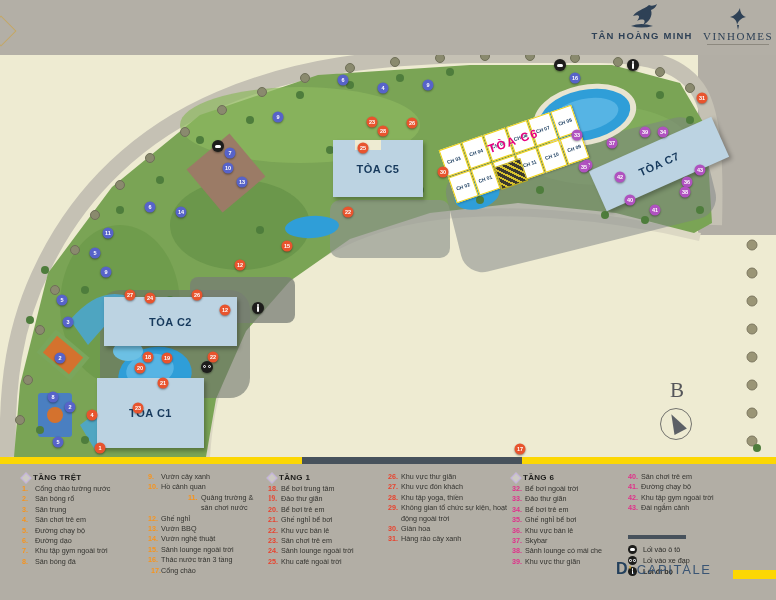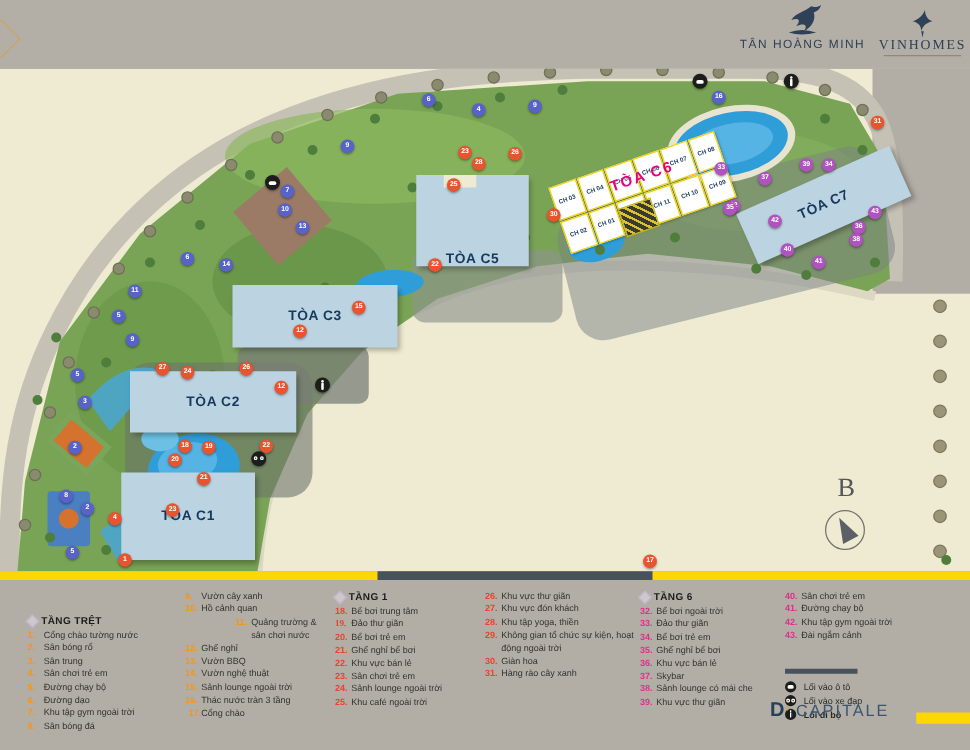--- a/index.html
+++ b/index.html
@@ -40,21 +40,21 @@
   .g-bike::before{left:14%;} .g-bike::after{right:14%;}
   .g-walk::before{content:"";position:absolute;left:42%;top:14%;width:18%;height:18%;background:#fff;border-radius:50%;}
   .g-walk::after{content:"";position:absolute;left:45%;top:36%;width:12%;height:46%;background:#fff;border-radius:1px;}
   
   #plan-title{left:400px;top:418px;font-size:26px;color:#8e8d86;letter-spacing:.5px;}
   #compass-b{left:670px;top:378px;font-family:"Liberation Serif",serif;font-size:21px;color:#55565a;}
   #compass-circle{left:660px;top:408px;width:30px;height:30px;border:1.5px solid #73736e;border-radius:50%;}
   #compass-arrow{left:8px;top:4px;width:0;height:0;border-left:7px solid transparent;
       border-right:7px solid transparent;border-bottom:20px solid #5c6066;transform:rotate(-28deg);}
   
-  .logo-text{color:#2e4156;font-weight:normal;}
+  .logo-text{color:#2e4156;font-weight:bold;}
   #thm-logo{left:583px;top:4px;width:118px;text-align:center;}
   #thm-logo .logo-text{font-size:9.5px;letter-spacing:1.2px;}
   #vh-logo{left:702px;top:8px;width:72px;text-align:center;}
   #vh-logo .logo-text{font-family:"Liberation Serif",serif;font-size:11px;letter-spacing:1.5px;font-weight:normal;}
   #vh-rule{margin:2px auto 0;width:62px;height:1px;background:#8d897f;}
   #corner-diamond{left:-10px;top:20px;width:20px;height:20px;border:1.5px solid #c9a553;transform:rotate(45deg);opacity:.8;}
   
   #divider-yellow{left:0;top:457px;width:776px;height:7px;background:#fcd703;}
   #divider-slate{left:302px;top:457px;width:220px;height:7px;background:#47525c;}
   
@@ -174,24 +174,21 @@
       <circle cx="700" cy="155" r="4" fill="#4e7d3c"></circle>
       <circle cx="757" cy="393" r="4" fill="#4e7d3c"></circle>
     </svg>
 
   <div class="bld" style="left:97px;top:378px;width:107px;height:70px;">
     <span class="blab">TÒA C1</span>
   </div>
   <div class="bld" style="left:104px;top:297px;width:133px;height:49px;">
     <span class="blab">TÒA C2</span>
   </div>
-  <div class="bld" style="left:186px;top:228px;width:132px;height:50px;">
-    <span class="blab">TÒA C3</span>
-  </div>
-  <div class="bld" style="left:333px;top:140px;width:90px;height:73px;align-items:flex-end;">
+  <div class="bld" style="left:333px;top:140px;width:90px;height:57px;">
     <span class="blab">TÒA C5</span>
   </div>
   <div class="abs" style="left:355px;top:140px;width:26px;height:10px;background:#eeebd2;"></div>
   <div class="bld" style="left:592px;top:142px;width:134px;height:44px;transform:rotate(-24deg);">
     <span class="blab">TÒA C7</span>
   </div>
 
   <div id="c6band">
       <div class="unit">CH 03</div>
       <div class="unit">CH 04</div>
@@ -300,21 +297,21 @@
     </svg>
     <div class="logo-text">VINHOMES</div>
     <div id="vh-rule"></div>
   </div>
 </div>
 
 <div id="divider-yellow" class="abs"></div>
 <div id="divider-slate" class="abs"></div>
 
 <div id="legend" class="abs">
-    <div class="lcol" style="left: 22px; width: 122px; margin-top: 19px;">
+    <div class="lcol" style="left: 22px; width: 122px;">
       <div class="lhead">
         <span class="ldiamond"></span>
         <span>TẦNG TRỆT</span>
       </div>
       <div class="li">
         <span class="ln" style="color: rgb(247, 148, 29);">1.</span>
         <span class="lt">Cổng chào tường nước</span>
       </div>
       <div class="li">
         <span class="ln" style="color: rgb(247, 148, 29);">2.</span>

